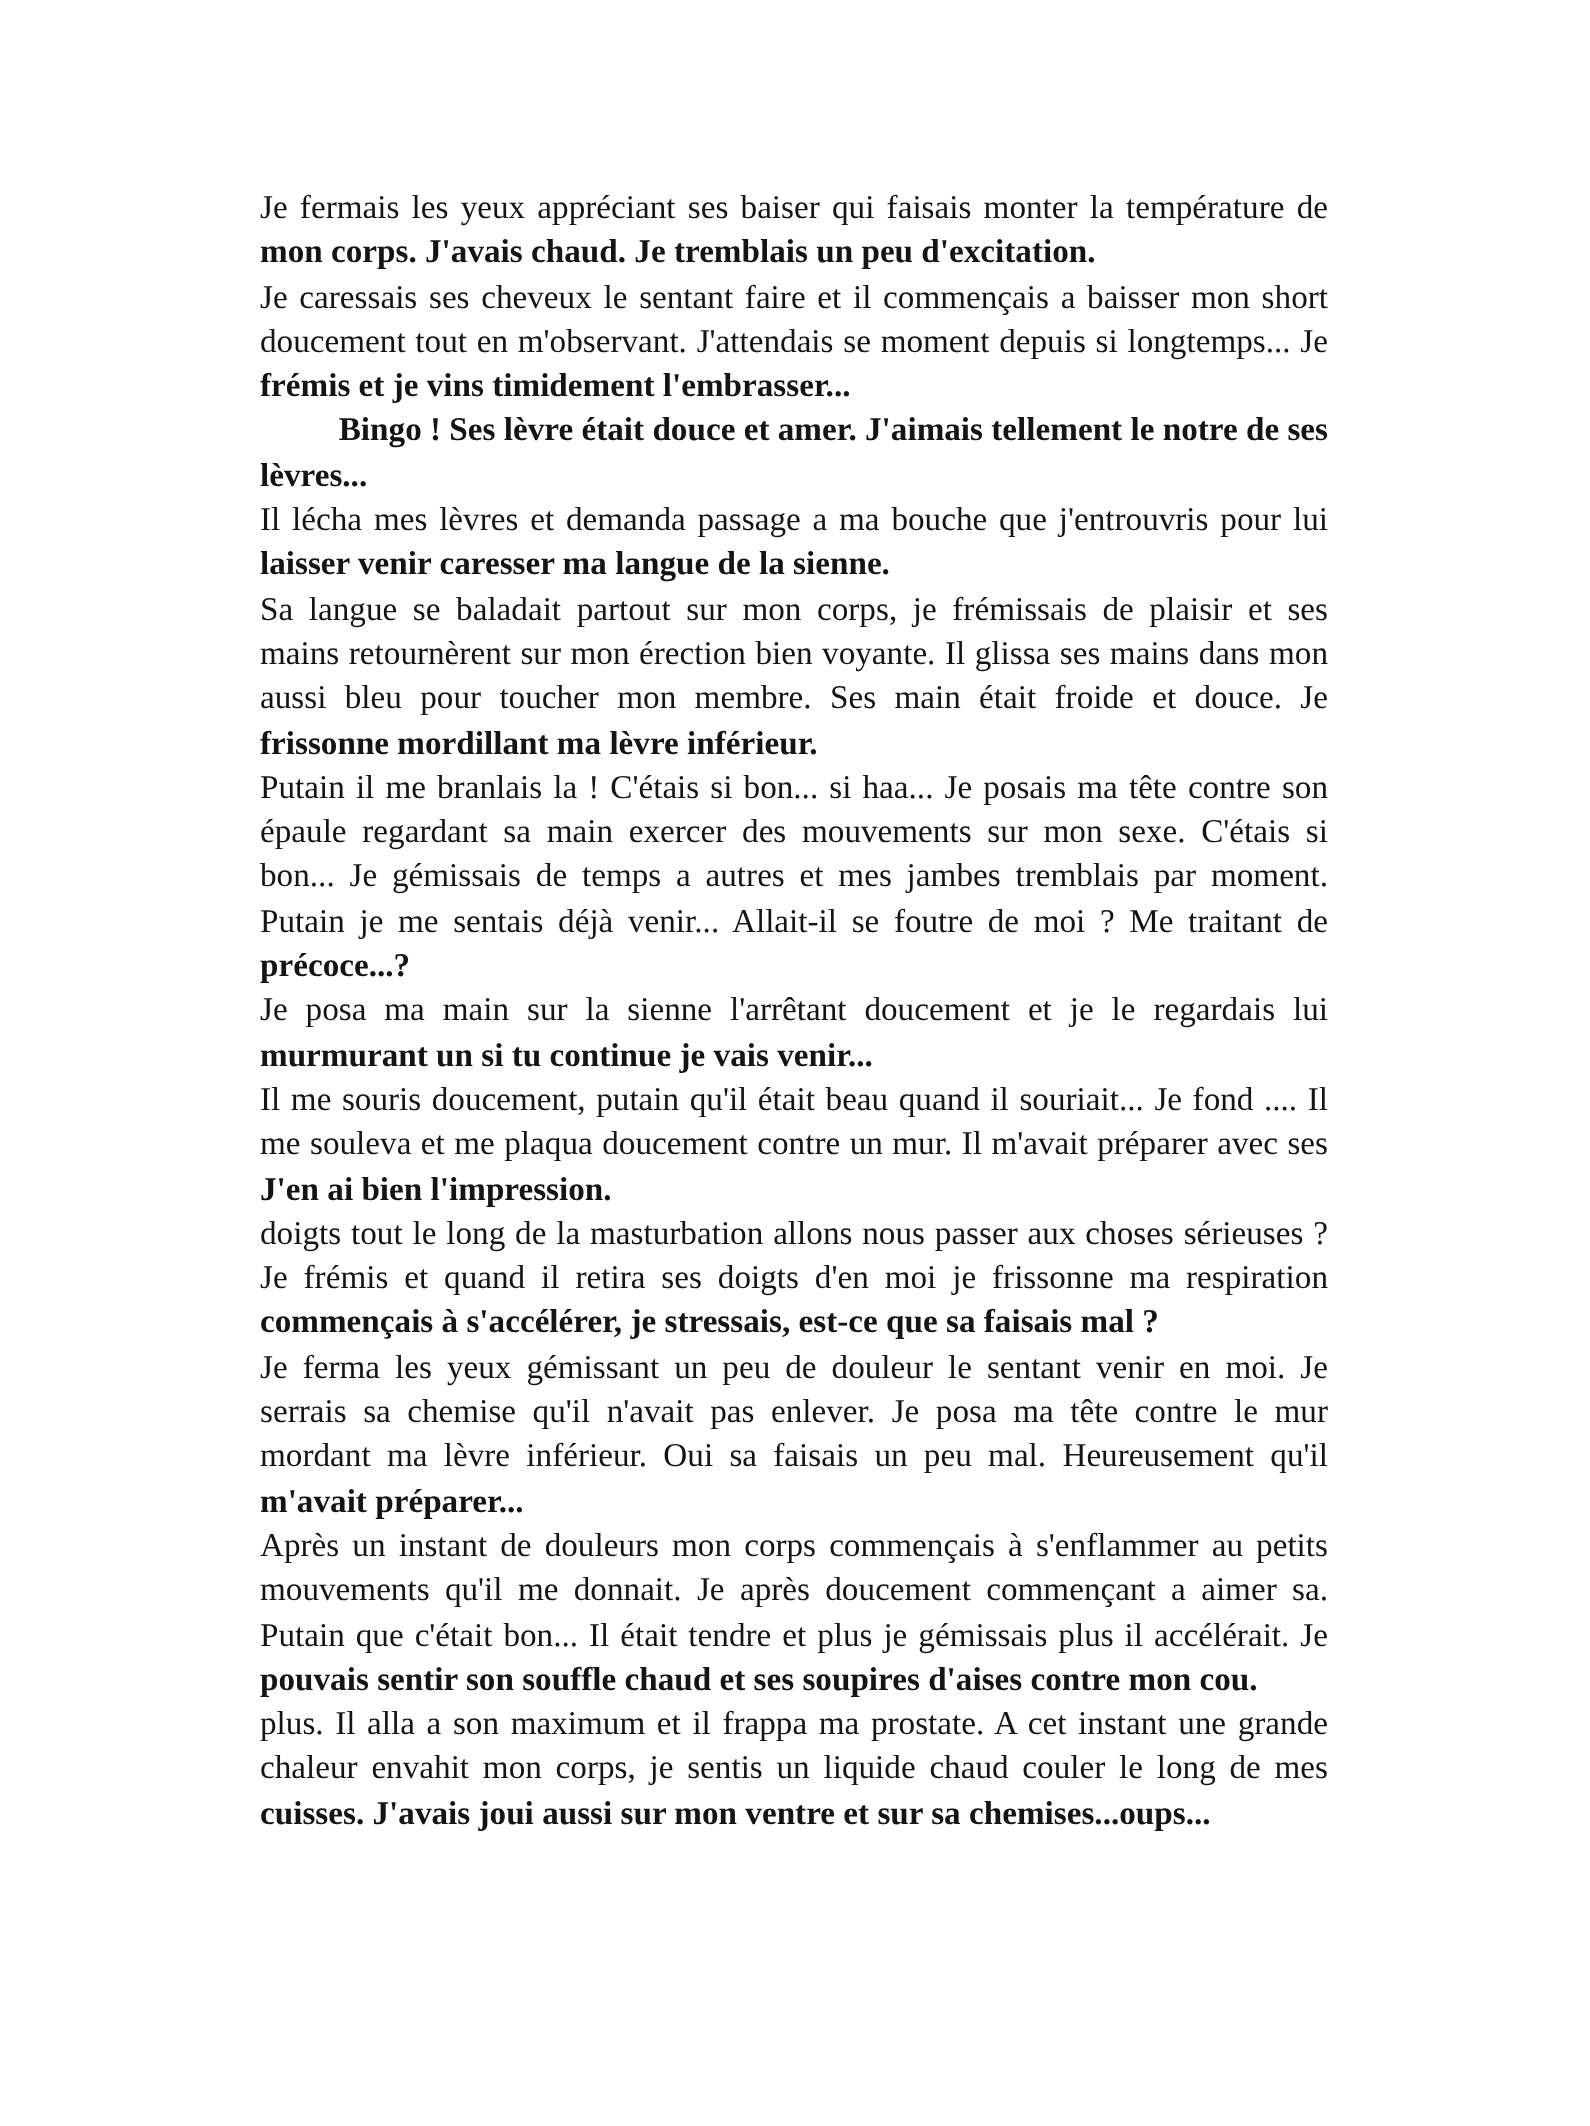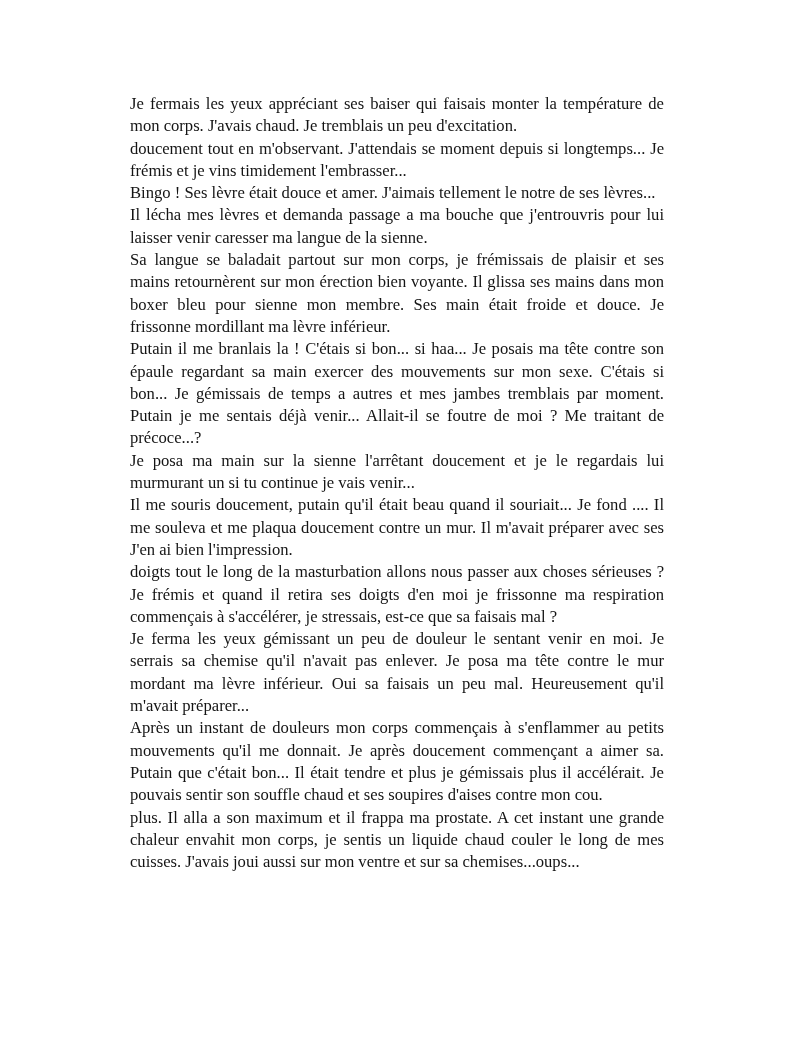--- a/index.html
+++ b/index.html
@@ -27,22 +27,23 @@
   .para {
     margin: 0;
     padding: 0;
   }
   .line {
     text-align: justify;
     text-align-last: justify;
     white-space: normal;
   }
   .line.last {
-    text-align: center;
+    text-align: right;
     text-align-last: left;
+    font-weight: bold;
   }
   .page-number {
     position: absolute;
     top: 1013px;
     left: 0;
     width: 100%;
     text-align: center;
     font-size: 14.5px;
     color: #2e2e2e;
   }
@@ -50,34 +51,35 @@
 </head>
 <body>
 
 <div class="page">
   <div class="text-block">
       <div class="para">
         <div class="line">Je fermais les yeux appréciant ses baiser qui faisais monter la température de</div>
         <div class="line last">mon corps. J'avais chaud. Je tremblais un peu d'excitation.</div>
       </div>
       <div class="para">
+        <div class="line">Je caressais ses cheveux le sentant faire et il commençais a baisser mon short</div>
         <div class="line">doucement tout en m'observant. J'attendais se moment depuis si longtemps... Je</div>
         <div class="line last">frémis et je vins timidement l'embrasser...</div>
       </div>
       <div class="para">
         <div class="line last">Bingo ! Ses lèvre était douce et amer. J'aimais tellement le notre de ses lèvres...</div>
       </div>
       <div class="para">
         <div class="line">Il lécha mes lèvres et demanda passage a ma bouche que j'entrouvris pour lui</div>
         <div class="line last">laisser venir caresser ma langue de la sienne.</div>
       </div>
       <div class="para">
         <div class="line">Sa langue se baladait partout sur mon corps, je frémissais de plaisir et ses</div>
         <div class="line">mains retournèrent sur mon érection bien voyante. Il glissa ses mains dans mon</div>
-        <div class="line">boxer bleu pour sienne mon membre. Ses main était froide et douce. Je</div>
+        <div class="line">aussi bleu pour toucher mon membre. Ses main était froide et douce. Je</div>
         <div class="line last">frissonne mordillant ma lèvre inférieur.</div>
       </div>
       <div class="para">
         <div class="line">Putain il me branlais la ! C'étais si bon... si haa... Je posais ma tête contre son</div>
         <div class="line">épaule regardant sa main exercer des mouvements sur mon sexe. C'étais si</div>
         <div class="line">bon... Je gémissais de temps a autres et mes jambes tremblais par moment.</div>
         <div class="line">Putain je me sentais déjà venir... Allait-il se foutre de moi ? Me traitant de</div>
         <div class="line last">précoce...?</div>
       </div>
       <div class="para">

